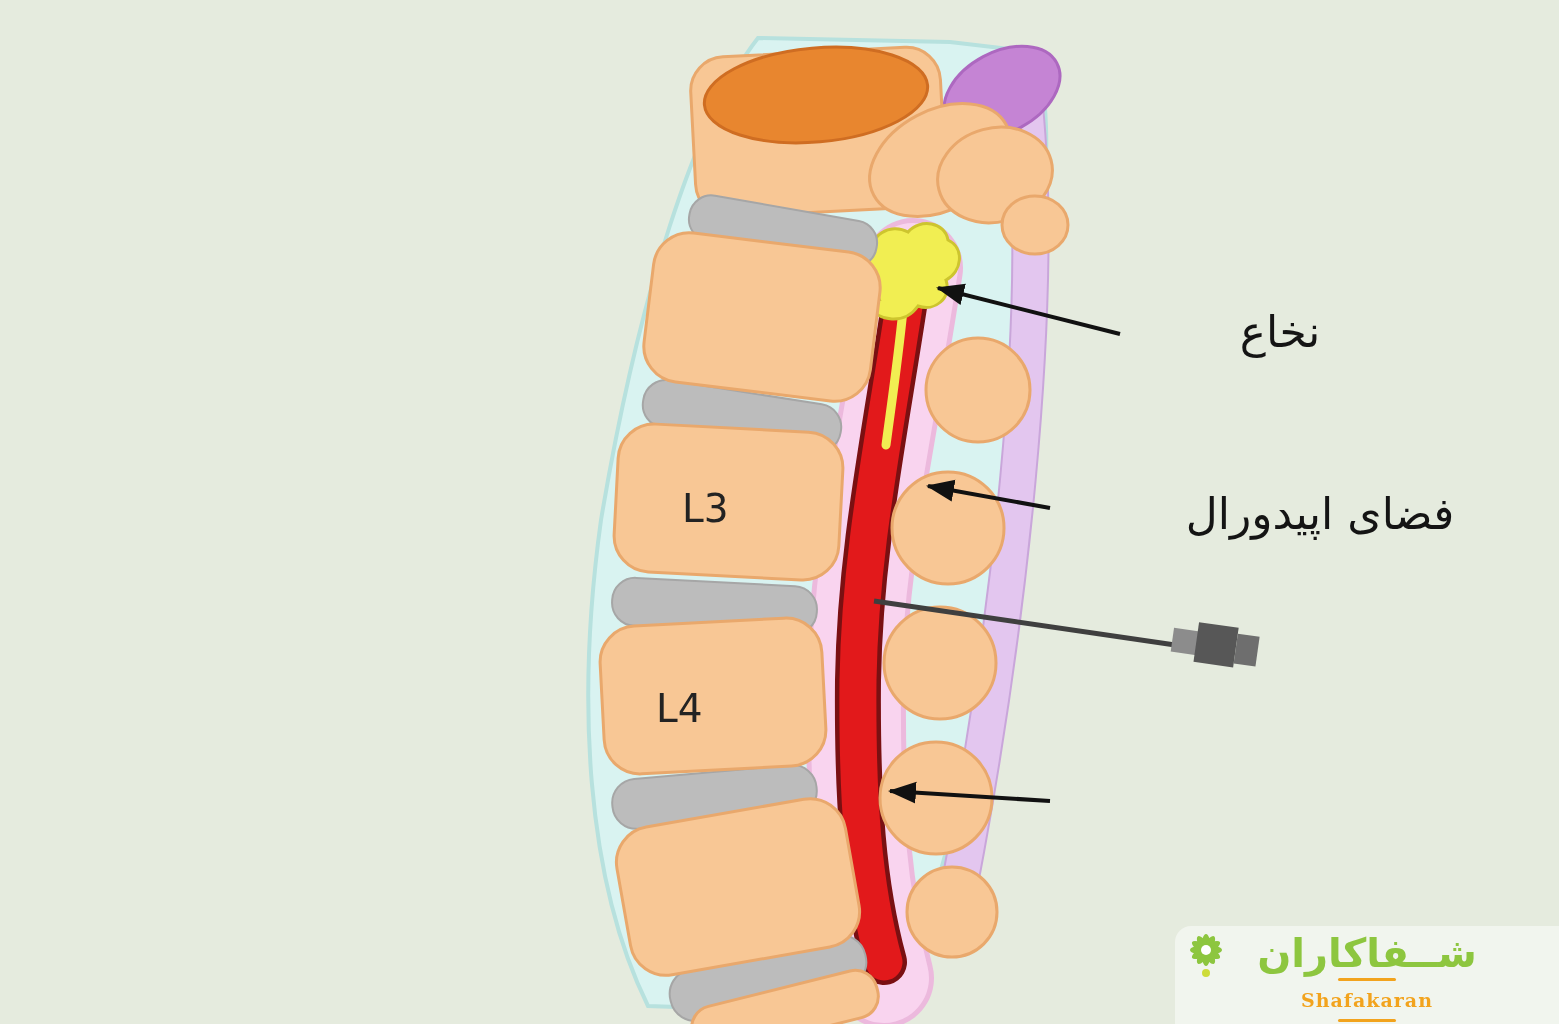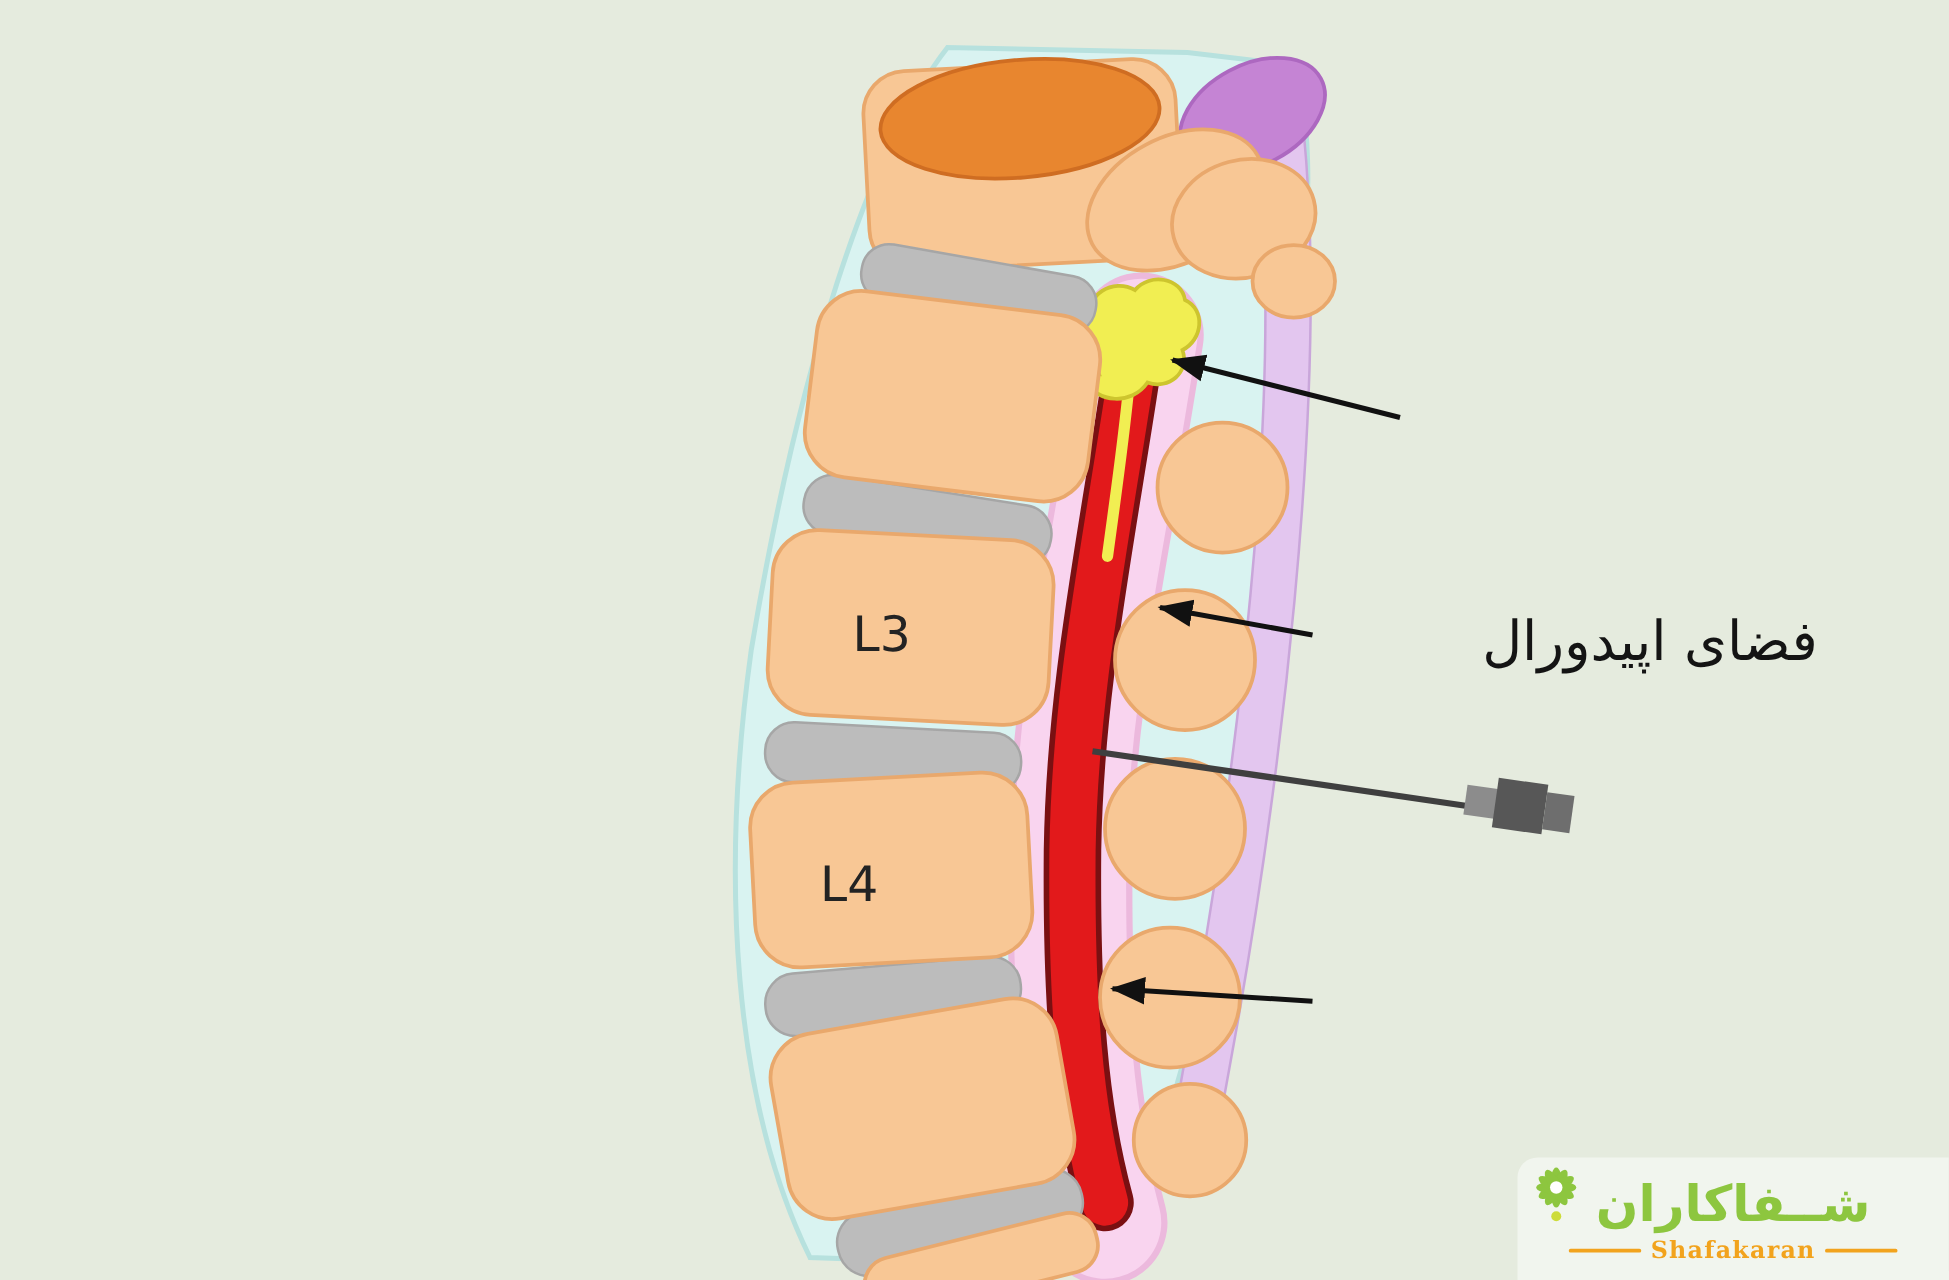--- a/index.html
+++ b/index.html
@@ -13,35 +13,35 @@
   .fa-label{
     position:absolute;direction:rtl;color:#141414;
     font-size:44px;font-weight:500;white-space:nowrap;
     font-family:"DejaVu Sans", sans-serif;
   }
   .vert-label{
     position:absolute;color:#232323;font-size:39px;font-weight:500;
     font-family:"DejaVu Sans", sans-serif;
   }
   #watermark{
-    position:absolute;right:0;bottom:0;width:345px;height:96px;
+    position:absolute;right:0;bottom:0;width:384px;height:96px;
     background:rgba(255,255,255,0.48);
     border-top-left-radius:16px;
     display:flex;flex-direction:column;align-items:center;justify-content:center;
     padding-top:2px;
   }
   #watermark .brand-row{
     display:flex;direction:rtl;align-items:center;gap:8px;
   }
   #watermark .brand-fa{
     color:#8dc63f;font-size:40px;font-weight:bold;letter-spacing:1px;
     font-family:"DejaVu Sans", sans-serif;
   }
   #watermark .brand-en-row{
-    display:flex;align-items:center;gap:8px;margin-top:2px;
+    display:flex;align-items:center;gap:8px;margin-top:2px;flex-direction:column;
   }
   #watermark .brand-en{
     color:#f2a31d;font-size:19px;font-weight:bold;letter-spacing:1px;
     font-family:"DejaVu Serif", serif;
   }
   #watermark .rule{
     width:58px;height:3px;background:#f2a31d;border-radius:2px;
   }
 </style>
 </head>
@@ -127,20 +127,21 @@
     </g>
 
     <line x1="1120" y1="334" x2="938" y2="288" stroke="#111" stroke-width="4" marker-end="url(#arrowhead)"></line>
     <line x1="1050" y1="508" x2="928" y2="486" stroke="#111" stroke-width="4" marker-end="url(#arrowhead)"></line>
     <line x1="1050" y1="801" x2="890" y2="791" stroke="#111" stroke-width="4" marker-end="url(#arrowhead)"></line>
   </svg>
 
   <div class="vert-label" style="left:682px;top:486px;">L3</div>
   <div class="vert-label" style="left:656px;top:686px;">L4</div>
 
+  <div class="fa-label" style="left:1190px;top:306px;width:180px;text-align:center;">نخاع</div>
   <div class="fa-label" style="left:1160px;top:488px;width:320px;text-align:center;">فضای اپیدورال</div>
 
   <div id="watermark">
     <div class="brand-row">
       <svg width="62" height="52" viewBox="0 0 62 52">
         <g transform="translate(31,24)" fill="#8dc63f">
           <ellipse rx="5" ry="16" transform="rotate(0)"></ellipse>
           <ellipse rx="5" ry="16" transform="rotate(30)"></ellipse>
           <ellipse rx="5" ry="16" transform="rotate(60)"></ellipse>
           <ellipse rx="5" ry="16" transform="rotate(90)"></ellipse>

